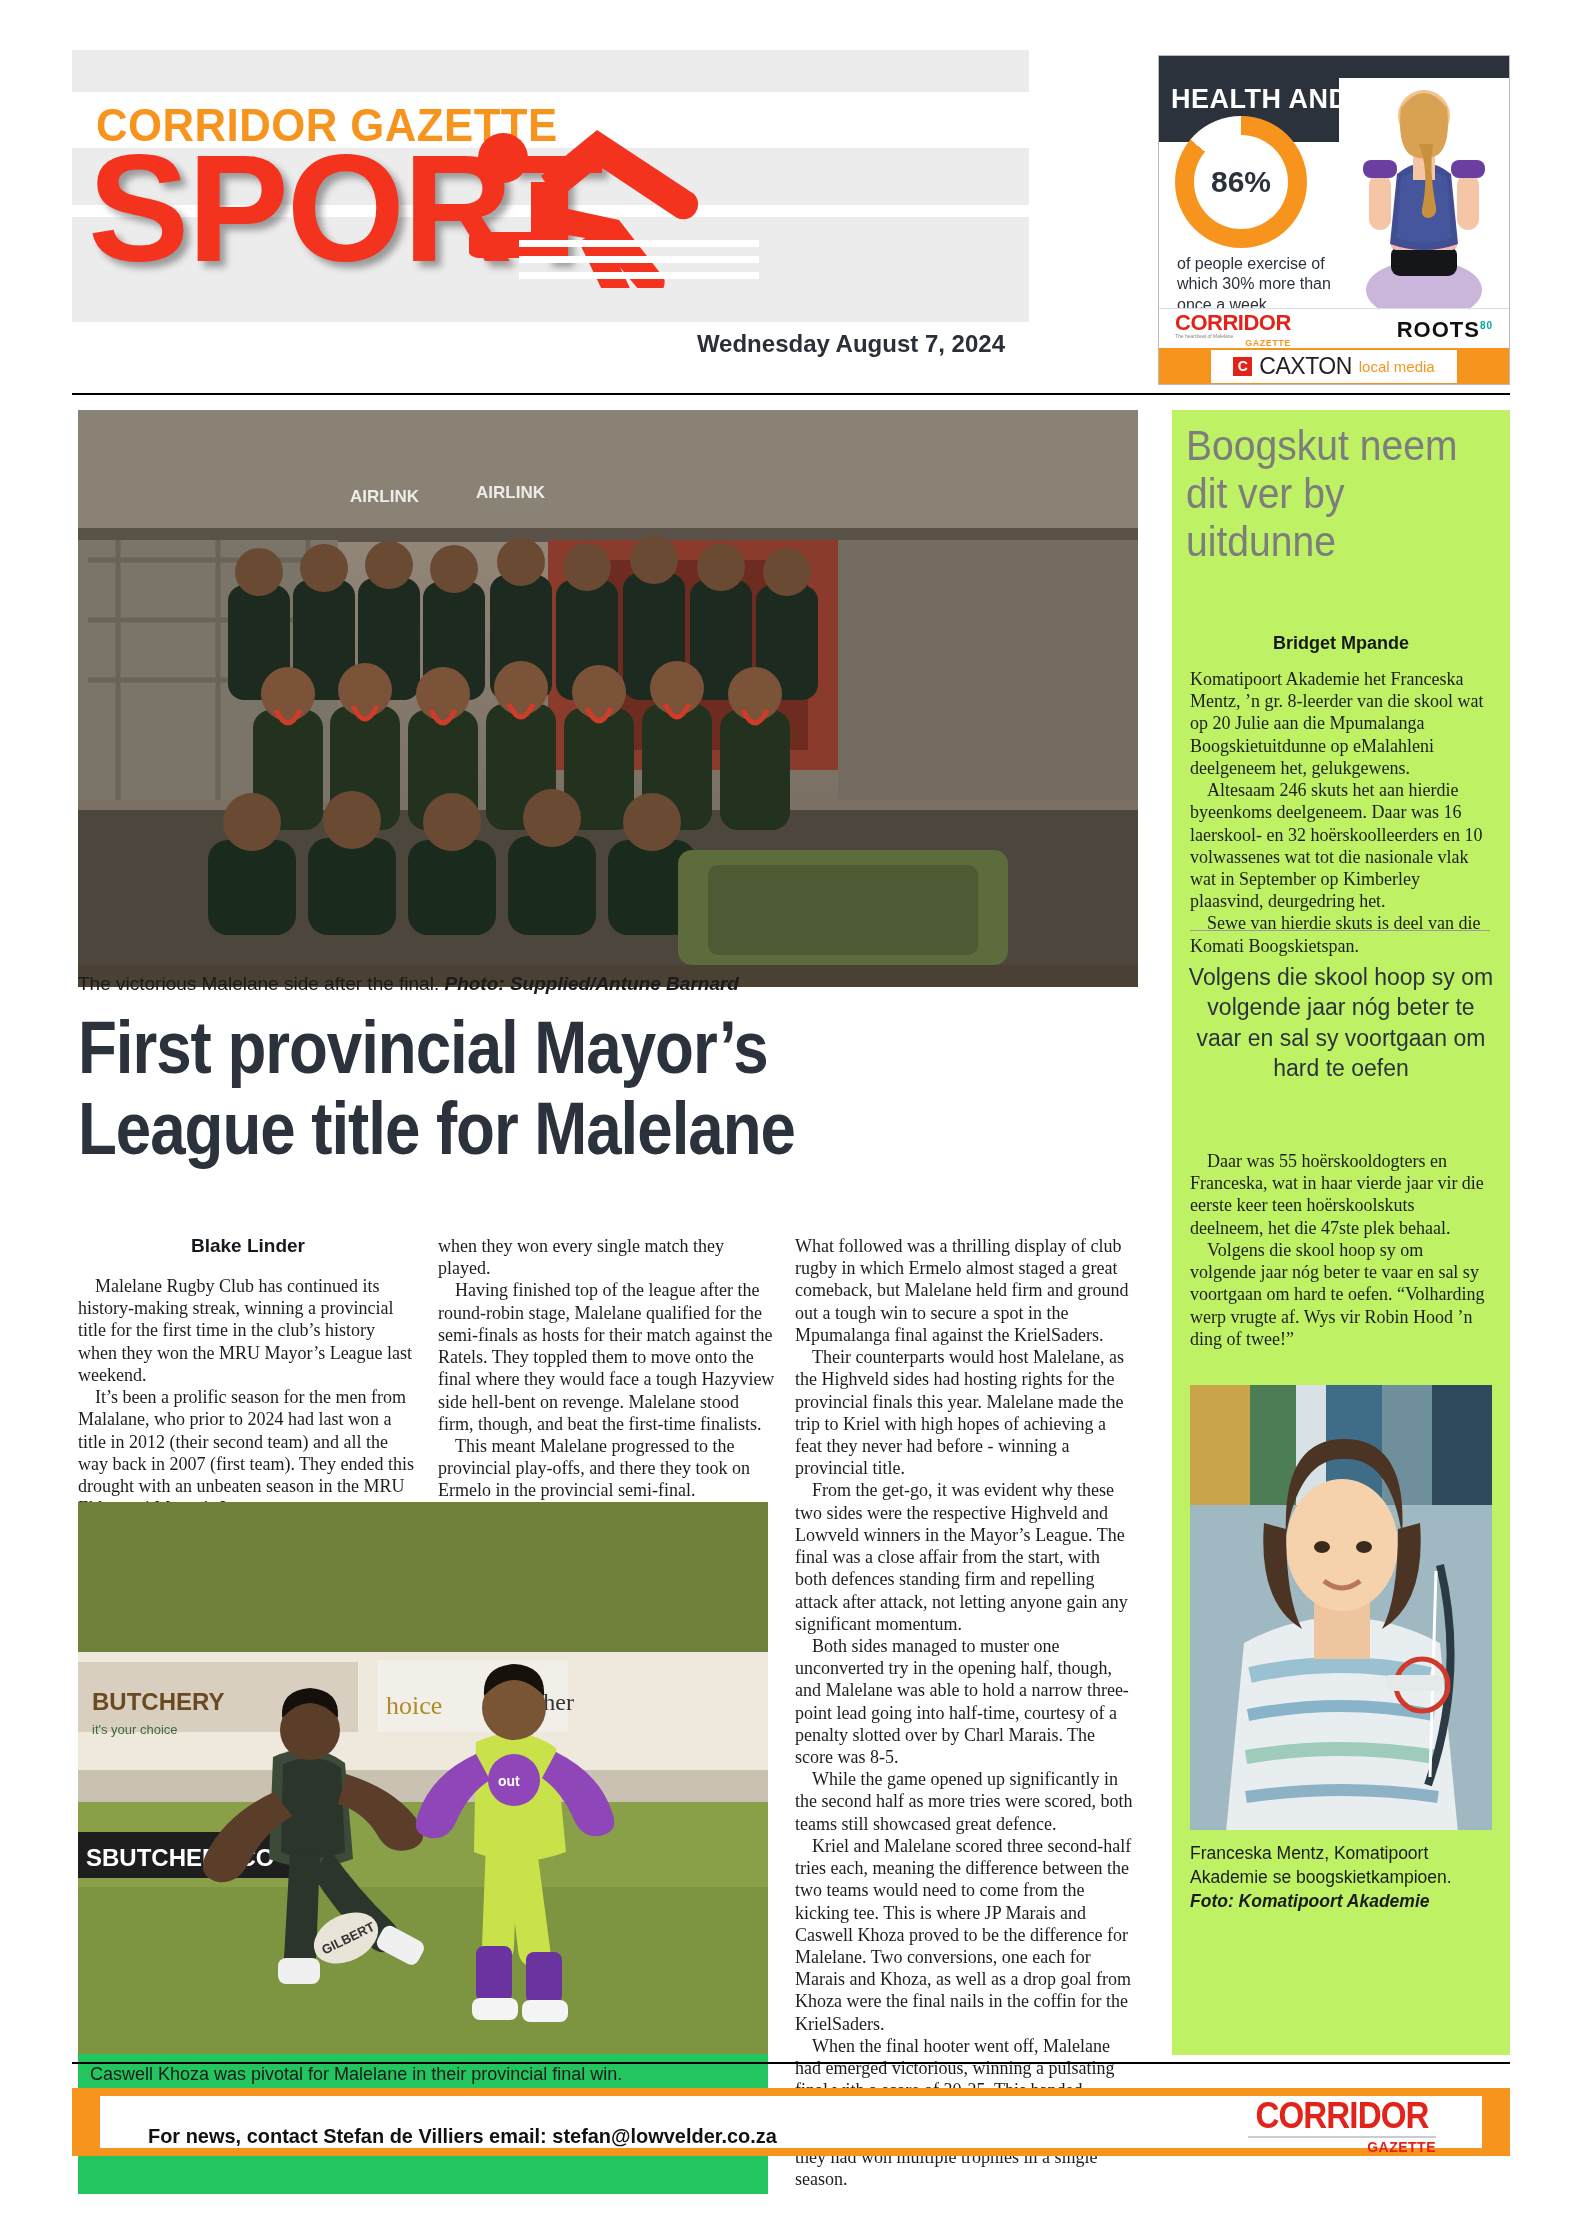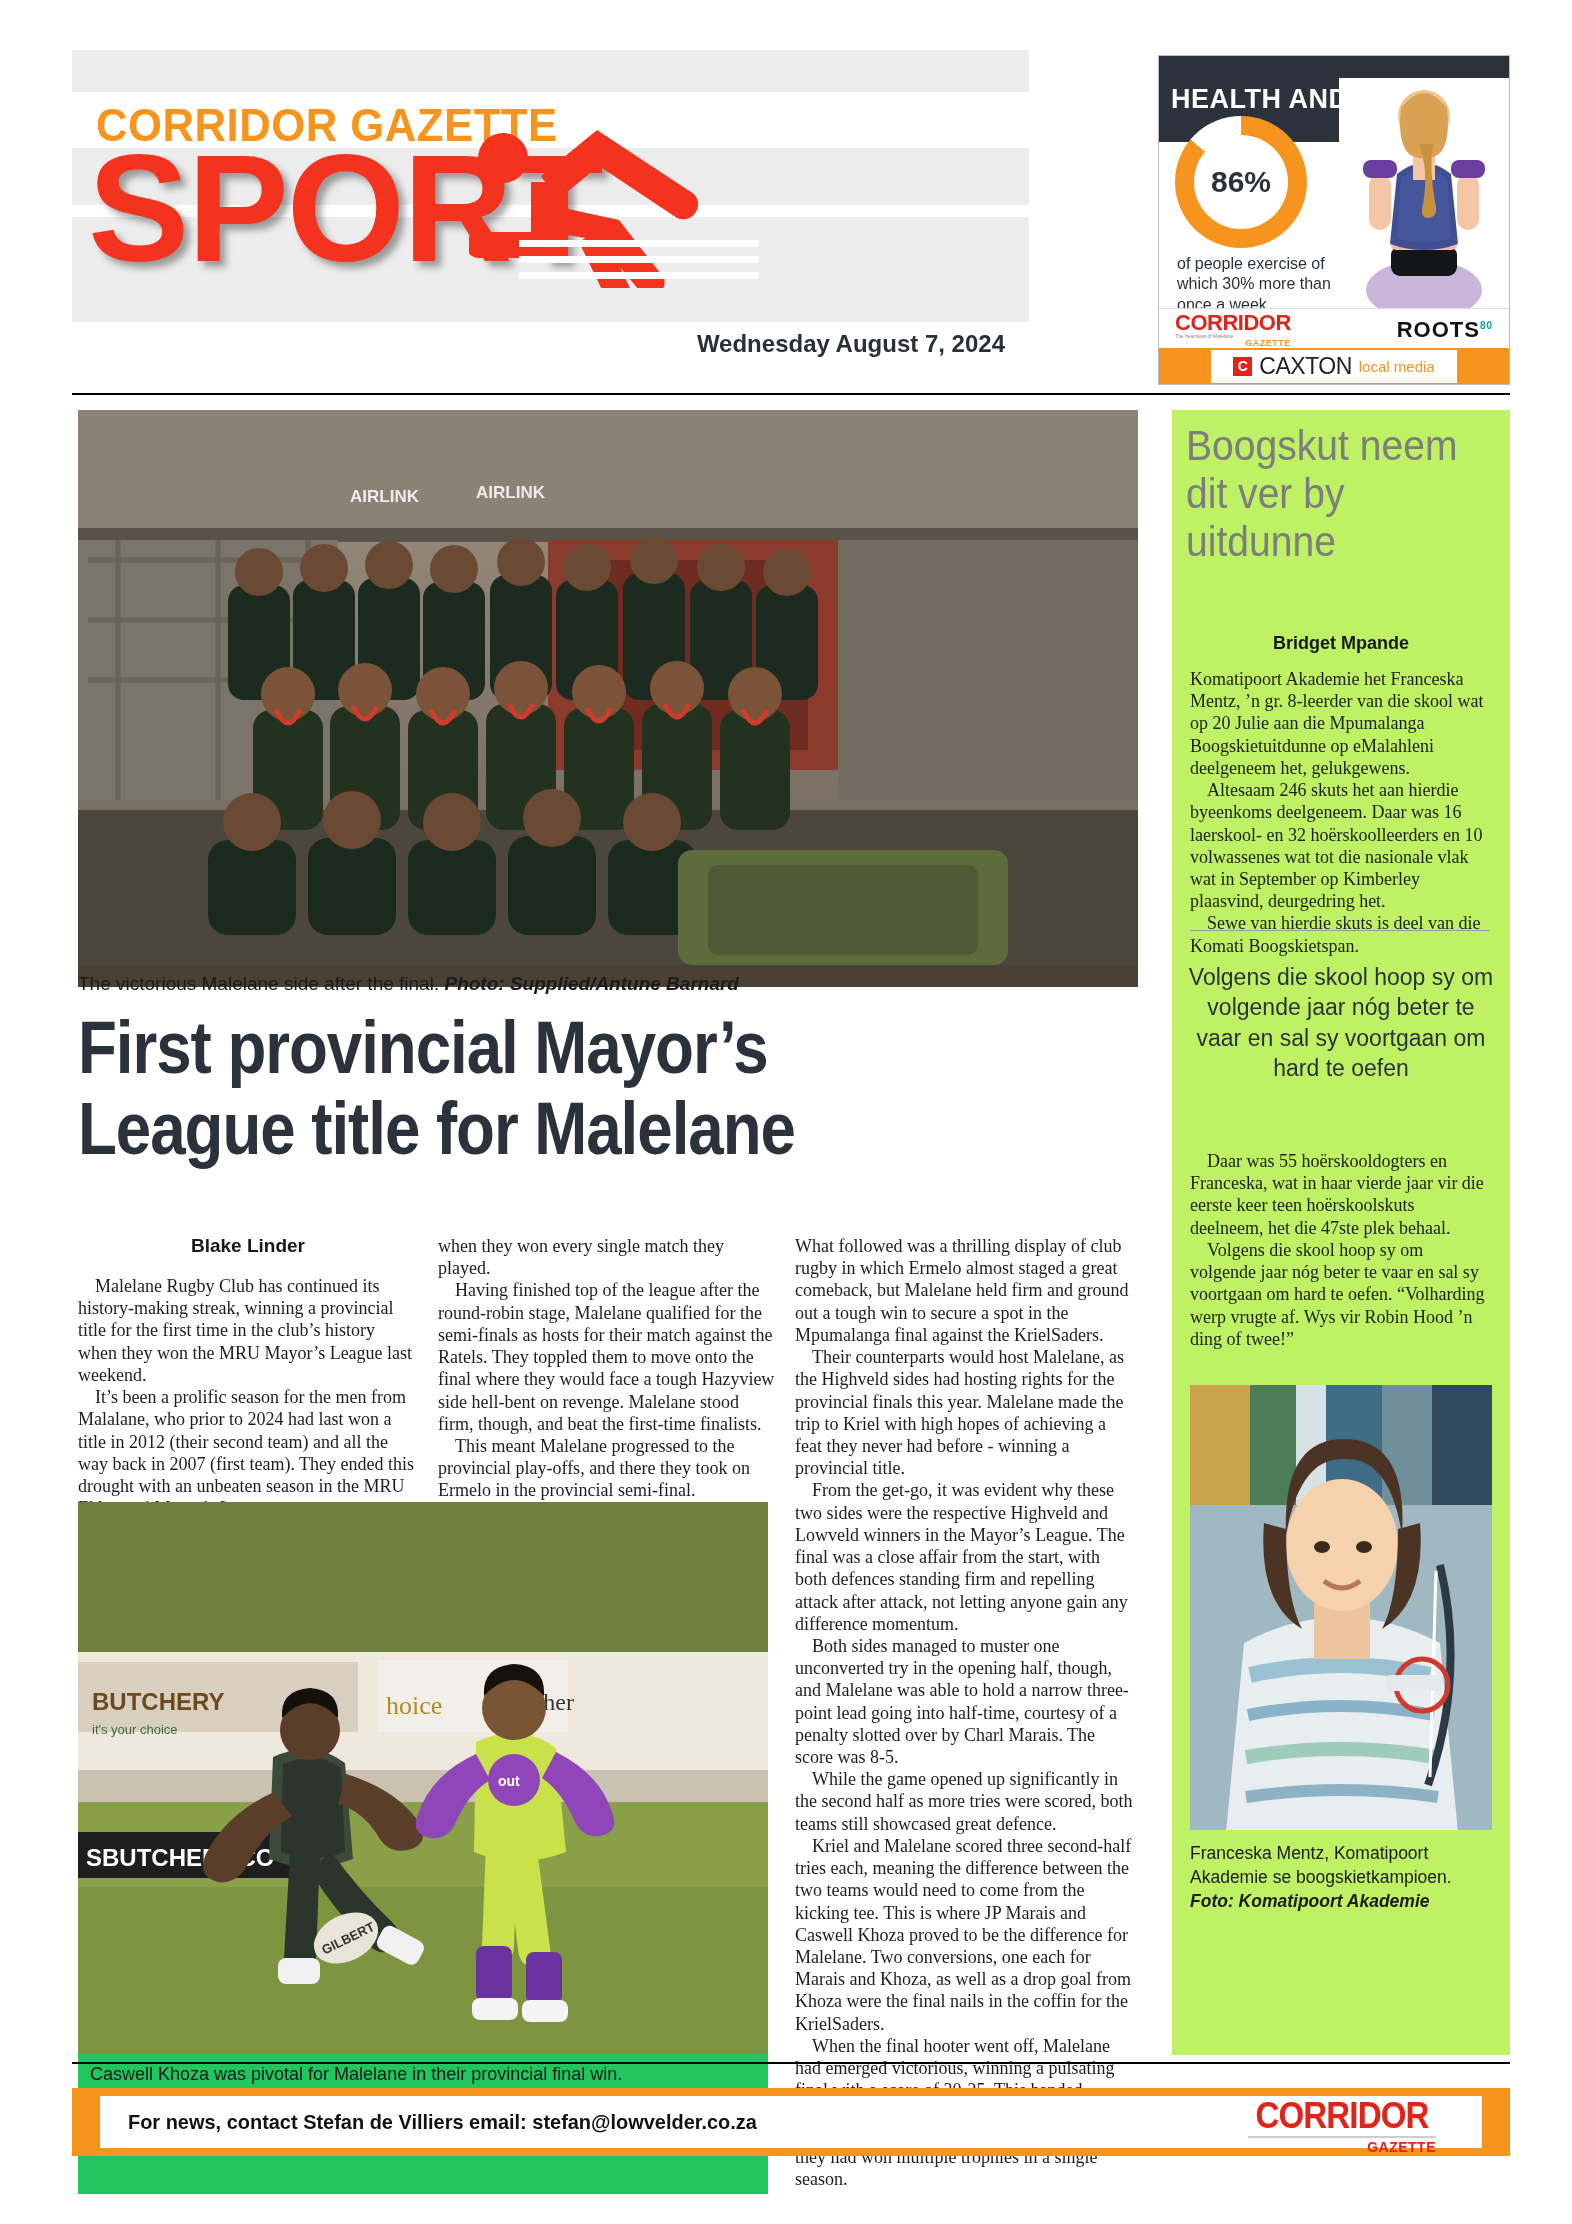--- a/index.html
+++ b/index.html
@@ -177,21 +177,21 @@
   }
   .sb-cap .ph { font-weight:800; font-style: italic; }
 
   
   .footer {
     position:absolute; left: 72px; top: 2088px; width: 1438px; height: 68px;
     background:#f7941e;
   }
   .footer-inner {
     position:absolute; left: 28px; top: 8px; width: 1382px; height: 52px;
-    background:#fff; display:flex; align-items:center;
+    background:#fff; display:flex; align-items:flex-end;padding-left:20px;
   }
   .footer-txt {
     margin-left: 28px; font-size: 21px; font-weight: 800; color:#111;
     font-family:"Liberation Sans Narrow","Liberation Sans",sans-serif;
     transform: scaleX(0.95); transform-origin:left center;
   }
   .footer-logo { position:absolute; right: 46px; top: 2px; text-align:right; line-height:1; }
   .footer-logo .f1 { font-size: 36px; font-weight: 800; color:#e2231a; letter-spacing:-1px;
                      font-family:"Liberation Sans Narrow","Liberation Sans",sans-serif;
                      transform: scaleX(0.92); display:inline-block; }
@@ -399,21 +399,21 @@
       <p class="noind">when they won every single match they played.</p>
       <p>Having finished top of the league after the round-robin stage, Malelane qualified for the semi-finals as hosts for their match against the Ratels. They toppled them to move onto the final where they would face a tough Hazyview side hell-bent on revenge. Malelane stood firm, though, and beat the first-time finalists.</p>
       <p>This meant Malelane progressed to the provincial play-offs, and there they took on Ermelo in the provincial semi-final.</p>
     </div>
   </div>
 
   <div class="col col3">
     <div class="bodytext">
       <p class="noind">What followed was a thrilling display of club rugby in which Ermelo almost staged a great comeback, but Malelane held firm and ground out a tough win to secure a spot in the Mpumalanga final against the KrielSaders.</p>
       <p>Their counterparts would host Malelane, as the Highveld sides had hosting rights for the provincial finals this year. Malelane made the trip to Kriel with high hopes of achieving a feat they never had before - winning a provincial title.</p>
-      <p>From the get-go, it was evident why these two sides were the respective Highveld and Lowveld winners in the Mayor’s League. The final was a close affair from the start, with both defences standing firm and repelling attack after attack, not letting anyone gain any difference momentum.</p>
+      <p>From the get-go, it was evident why these two sides were the respective Highveld and Lowveld winners in the Mayor’s League. The final was a close affair from the start, with both defences standing firm and repelling attack after attack, not letting anyone gain any significant momentum.</p>
       <p>Both sides managed to muster one unconverted try in the opening half, though, and Malelane was able to hold a narrow three-point lead going into half-time, courtesy of a penalty slotted over by Charl Marais. The score was 8-5.</p>
       <p>While the game opened up significantly in the second half as more tries were scored, both teams still showcased great defence.</p>
       <p>Kriel and Malelane scored three second-half tries each, meaning the difference between the two teams would need to come from the kicking tee. This is where JP Marais and Caswell Khoza proved to be the difference for Malelane. Two conversions, one each for Marais and Khoza, as well as a drop goal from Khoza were the final nails in the coffin for the KrielSaders.</p>
       <p>When the final hooter went off, Malelane had emerged victorious, winning a pulsating final with a score of 30-25. This handed Malelane the club’s first provincial title, as well as ensured that 2024 was the first time they had won multiple trophies in a single season.</p>
     </div>
   </div>
 
   <div class="photo-2">
     <svg viewBox="0 0 690 552" width="690" height="552" preserveAspectRatio="none">
       <rect width="690" height="552" fill="#8fa24a"></rect>

